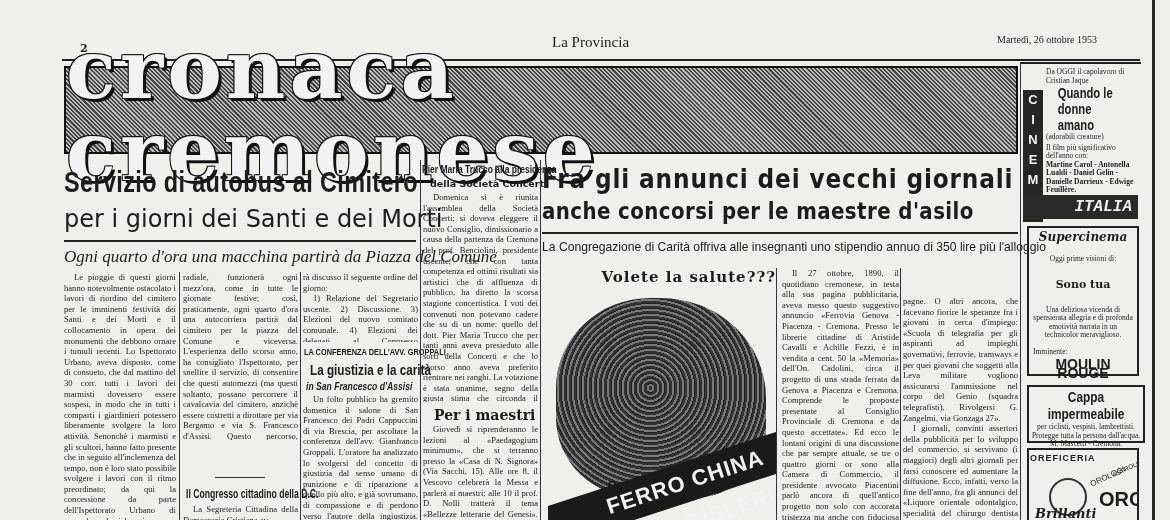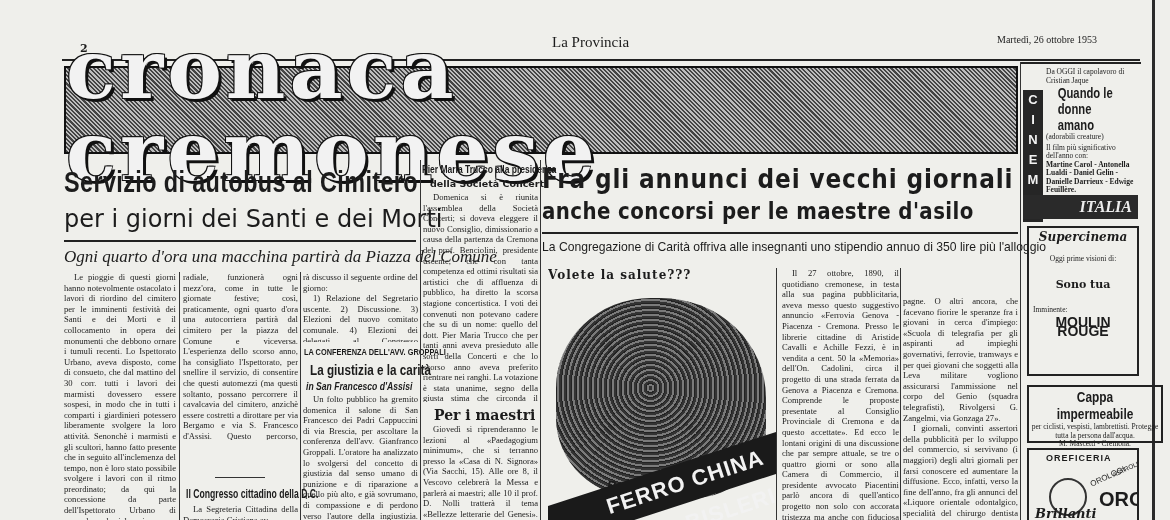--- a/index.html
+++ b/index.html
@@ -23,40 +23,40 @@
   .left-rule{left:64px;top:240px;width:352px;height:2px;background:#222;}
   .left-kicker{left:64px;top:247px;font-size:17px;font-style:italic;font-family:"Liberation Serif",serif;white-space:nowrap;}
   .mid-h{left:422px;top:164px;font-size:10px;transform:scaleX(0.85);}
   .mid-sub{left:430px;top:178px;font-size:9.5px;font-weight:bold;font-family:"DejaVu Sans",sans-serif;white-space:nowrap;}
   .maestri{left:434px;top:407px;font-size:14px;font-weight:bold;font-family:"DejaVu Serif",serif;white-space:nowrap;}
   .right-h1{left:542px;top:163px;font-size:27px;transform:scaleX(0.86);font-family:"DejaVu Sans",sans-serif;letter-spacing:1px;}
   .right-h2{left:542px;top:198px;font-size:23px;transform:scaleX(0.86);font-family:"DejaVu Sans",sans-serif;letter-spacing:0.5px;}
   .right-rule{left:542px;top:232px;width:476px;height:2px;background:#222;}
   .right-kicker{left:542px;top:239px;font-size:13.5px;font-family:"Liberation Sans",sans-serif;white-space:nowrap;transform:scaleX(0.9);transform-origin:left top;}
   .ad-bisleri{left:548px;top:268px;width:228px;height:252px;border-right:1px solid #333;overflow:hidden;}
-  .ad-bisleri .title{font-family:"DejaVu Serif",serif;font-weight:bold;font-size:12px;text-align:left;letter-spacing:1px;}
+  .ad-bisleri .title{font-family:"DejaVu Serif",serif;font-weight:bold;font-size:15px;text-align:right;letter-spacing:1px;}
   .ad-bisleri .art{position:absolute;left:8px;top:30px;width:210px;height:200px;border-radius:45% 50% 35% 40%;
     background:repeating-radial-gradient(circle at 45% 45%,#333 0 2px,#7a7a7a 2px 4px,#222 4px 5px);}
   .ad-bisleri .band{position:absolute;left:-10px;top:200px;width:260px;height:40px;background:#1a1a1a;transform:rotate(-18deg);
     color:#f2f2f2;font-family:"Liberation Sans",sans-serif;font-weight:bold;font-size:22px;line-height:40px;text-align:right;padding-right:30px;box-sizing:border-box;letter-spacing:1px;}
   .ad-bisleri .bevete{position:absolute;left:15px;top:210px;font-family:Liberation Sans, sans-serif;font-style:italic;font-size:13px;font-weight:bold;margin-left:44px;}
   .sidebar-rule{left:1021px;top:62px;width:120px;height:2px;background:#222;}
   .cinema-strip{left:1023px;top:90px;width:20px;height:132px;background:#262626;color:#f2f2f2;font-family:"Liberation Sans",sans-serif;
     font-weight:bold;font-size:13px;text-align:center;line-height:20px;}
-  .italia-band{left:1023px;top:195px;width:115px;height:24px;background:#2a2a2a;color:#eee;font-family:Liberation Serif, serif;font-style:italic;font-weight:bold;font-size:16px;line-height:24px;text-align:right;padding-right:6px;box-sizing:border-box;}
+  .italia-band{left:1023px;top:195px;width:115px;height:24px;background:#2a2a2a;color:#eee;font-family:Liberation Mono, monospace;font-style:italic;font-weight:bold;font-size:16px;line-height:24px;text-align:right;padding-right:6px;box-sizing:border-box;}
   .cinema-ad{left:1046px;top:68px;width:94px;text-align:left;font-family:"Liberation Serif",serif;font-size:7.5px;line-height:8.5px;}
   .cinema-ad .big{font-family:"Liberation Sans",sans-serif;font-weight:bold;font-size:15px;line-height:16px;transform:scaleX(0.75);display:block;}
   .superc{left:1027px;top:226px;width:112px;height:150px;border:2px double #222;box-sizing:border-box;text-align:center;font-family:"Liberation Serif",serif;font-size:7.5px;line-height:8.5px;padding:2px 4px;}
   .superc .brand{font-family:"DejaVu Serif",serif;font-style:italic;font-weight:bold;font-size:12px;line-height:15px;}
   .superc .film{font-family:"DejaVu Serif",serif;font-weight:bold;font-size:11px;line-height:18px;margin:12px 0;}
   .superc .mr{font-family:"Liberation Sans",sans-serif;font-weight:bold;font-size:14px;margin-top:4px;}
-  .cappa{left:1027px;top:385px;width:136px;height:58px;border:2px solid #222;box-sizing:border-box;text-align:center;font-family:"Liberation Serif",serif;font-size:7.5px;line-height:8.5px;padding:2px;}
+  .cappa{left:1027px;top:385px;width:118px;height:58px;border:2px solid #222;box-sizing:border-box;text-align:center;font-family:"Liberation Serif",serif;font-size:7.5px;line-height:8.5px;padding:2px;}
   .cappa .big{font-family:"Liberation Sans",sans-serif;font-weight:bold;font-size:14px;line-height:17px;display:block;transform:scaleX(0.85);}
   .oref{left:1027px;top:448px;width:112px;height:72px;border:2px solid #222;border-bottom:none;box-sizing:border-box;overflow:hidden;}
-  .oref .t{position:absolute;left:17px;top:3px;font-family:"Liberation Sans",sans-serif;font-weight:bold;font-size:9px;letter-spacing:1px;}
+  .oref .t{position:absolute;left:1px;top:3px;font-family:"Liberation Sans",sans-serif;font-weight:bold;font-size:9px;letter-spacing:1px;}
   .oref .oro{position:absolute;left:70px;top:38px;font-family:"Liberation Sans",sans-serif;font-weight:bold;font-size:20px;}
   .oref .orologi{position:absolute;left:60px;top:22px;font-family:"Liberation Sans",sans-serif;font-size:8px;transform:rotate(-25deg);}
   .oref .astro{position:absolute;left:82px;top:14px;font-family:"Liberation Sans",sans-serif;font-size:6.5px;transform:rotate(-25deg);}
   .oref .watch{position:absolute;left:20px;top:28px;width:34px;height:34px;border:2px solid #333;border-radius:50%;}
   .oref .bril{position:absolute;left:6px;top:56px;font-family:"DejaVu Serif",serif;font-style:italic;font-weight:bold;font-size:13px;}
   .sep{position:absolute;height:1px;background:#333;}
   .small-h{position:absolute;font-family:"Liberation Sans",sans-serif;font-weight:bold;white-space:nowrap;transform-origin:left top;}
 </style>
 </head>
 <body>
@@ -153,20 +153,21 @@
   <div style="margin-top:2px">Il film più significativo dell'anno con:</div>
   <div style="font-weight:bold">Martine Carol - Antonella Lualdi - Daniel Gelin - Danielle Darrieux - Edwige Feuillère.</div>
   <div>Vietato ai minori di 16 anni</div>
 </div>
 <div class="abs italia-band">ITALIA</div>
 
 <div class="abs superc">
   <div class="brand">Supercinema</div>
   <div style="margin-top:10px">Oggi prime visioni di:</div>
   <div class="film">Sono tua</div>
+  <div>Una deliziosa vicenda di spensierata allegria e di profonda emotività narrata in un technicolor meraviglioso.</div>
   <div style="margin-top:8px;text-align:left">Imminente:</div>
   <div class="mr">MOULIN ROUGE</div>
 </div>
 
 <div class="abs cappa">
   <span class="big">Cappa impermeabile</span>
   <div>per ciclisti, vespisti, lambrettisti. Protegge tutta la persona dall'acqua.</div>
   <div>M. Mascetti - Cremona.</div>
 </div>
 

